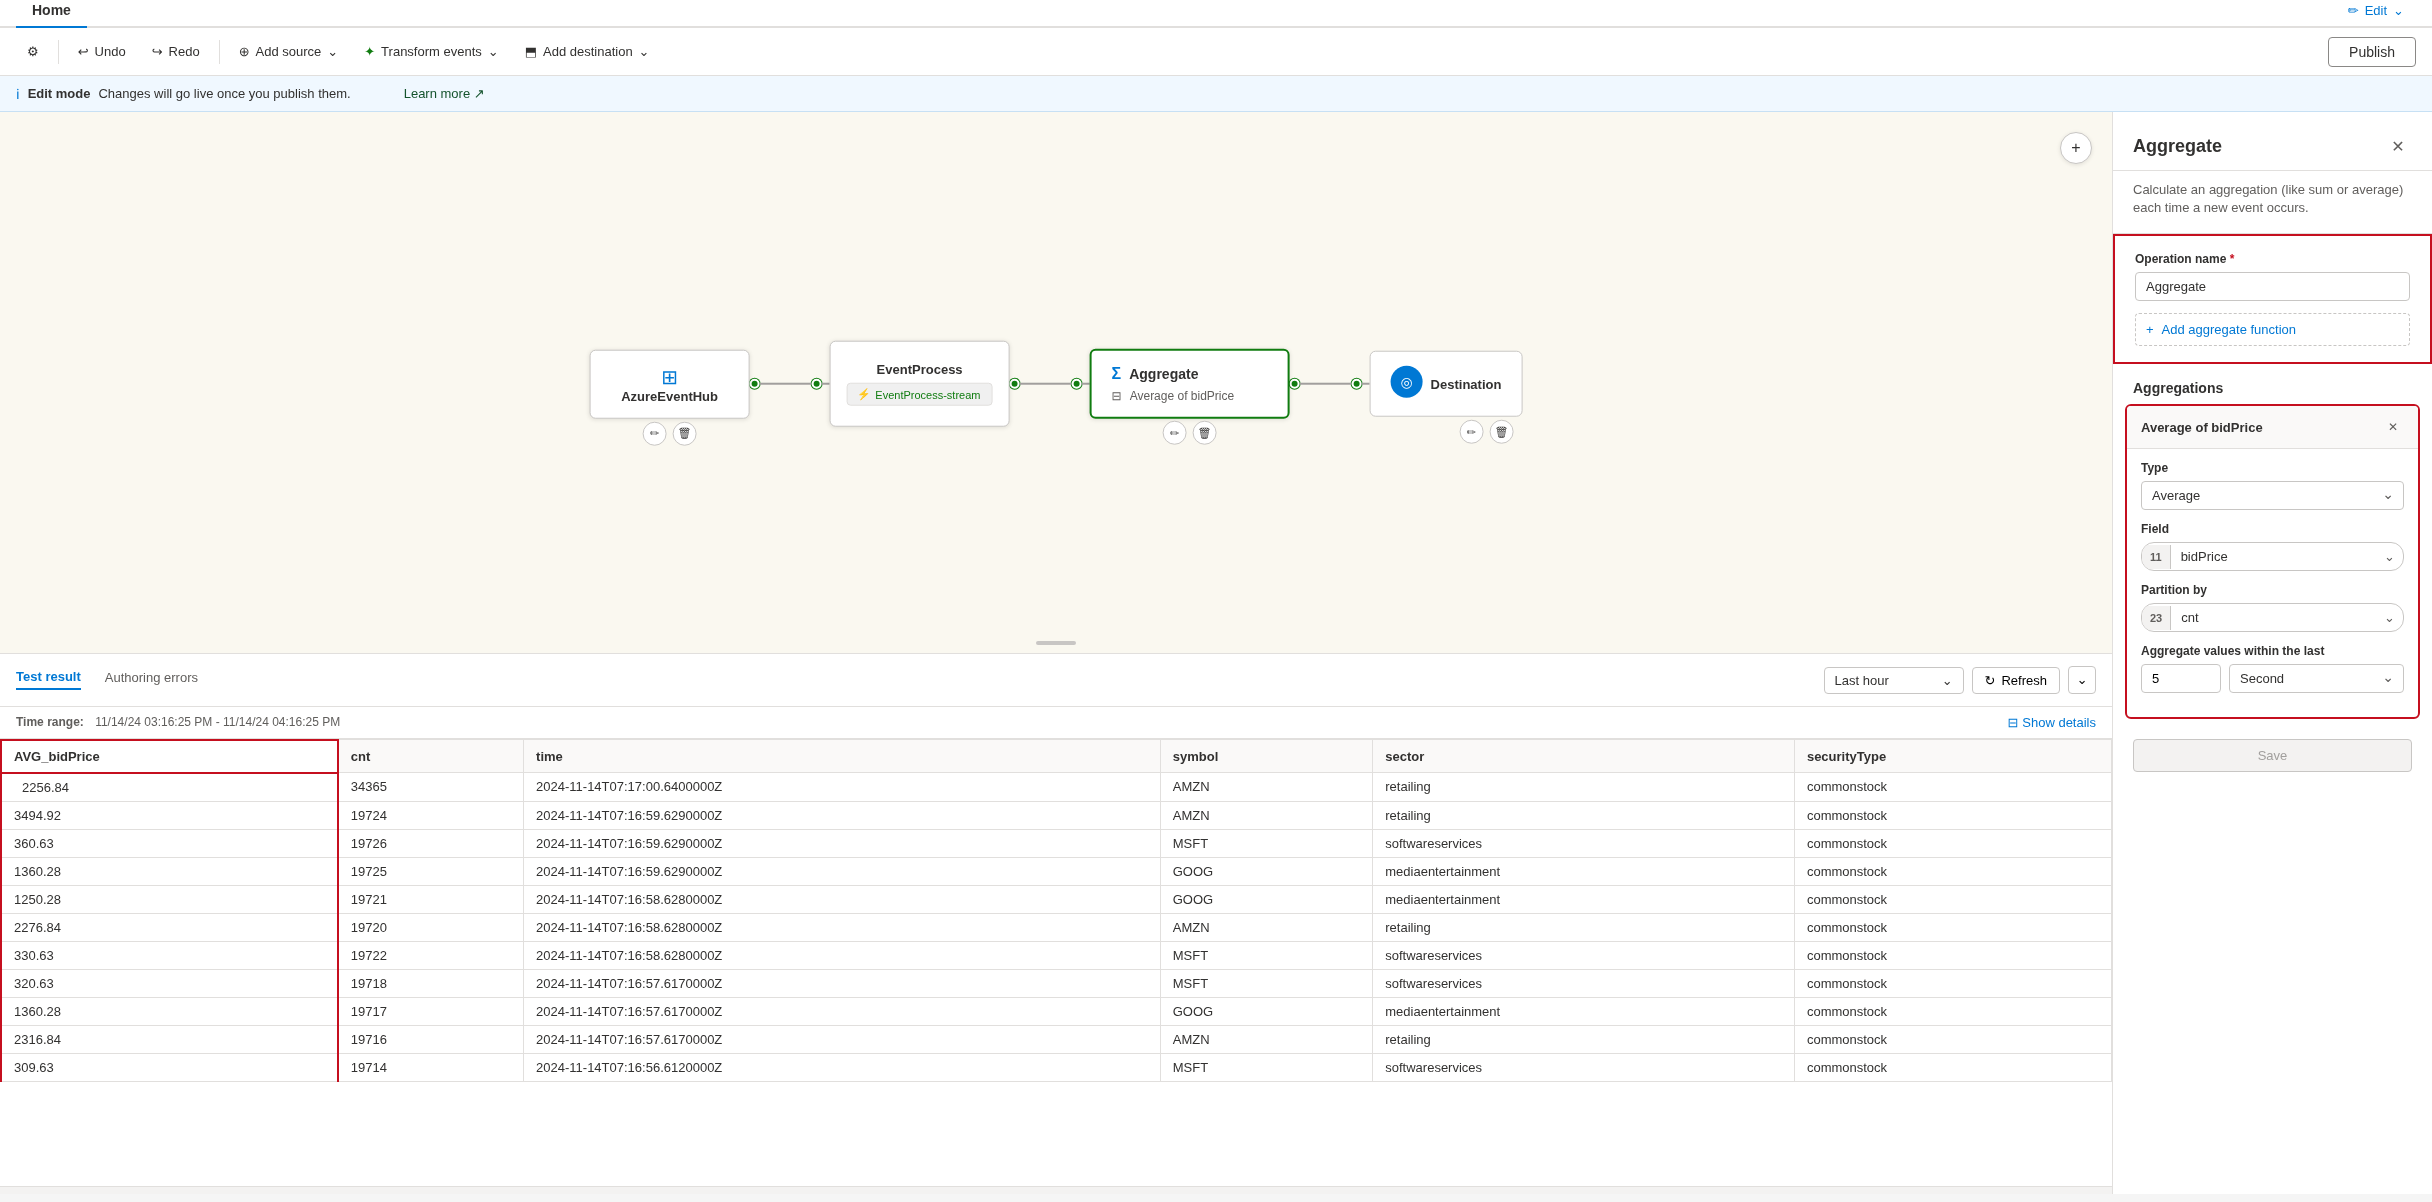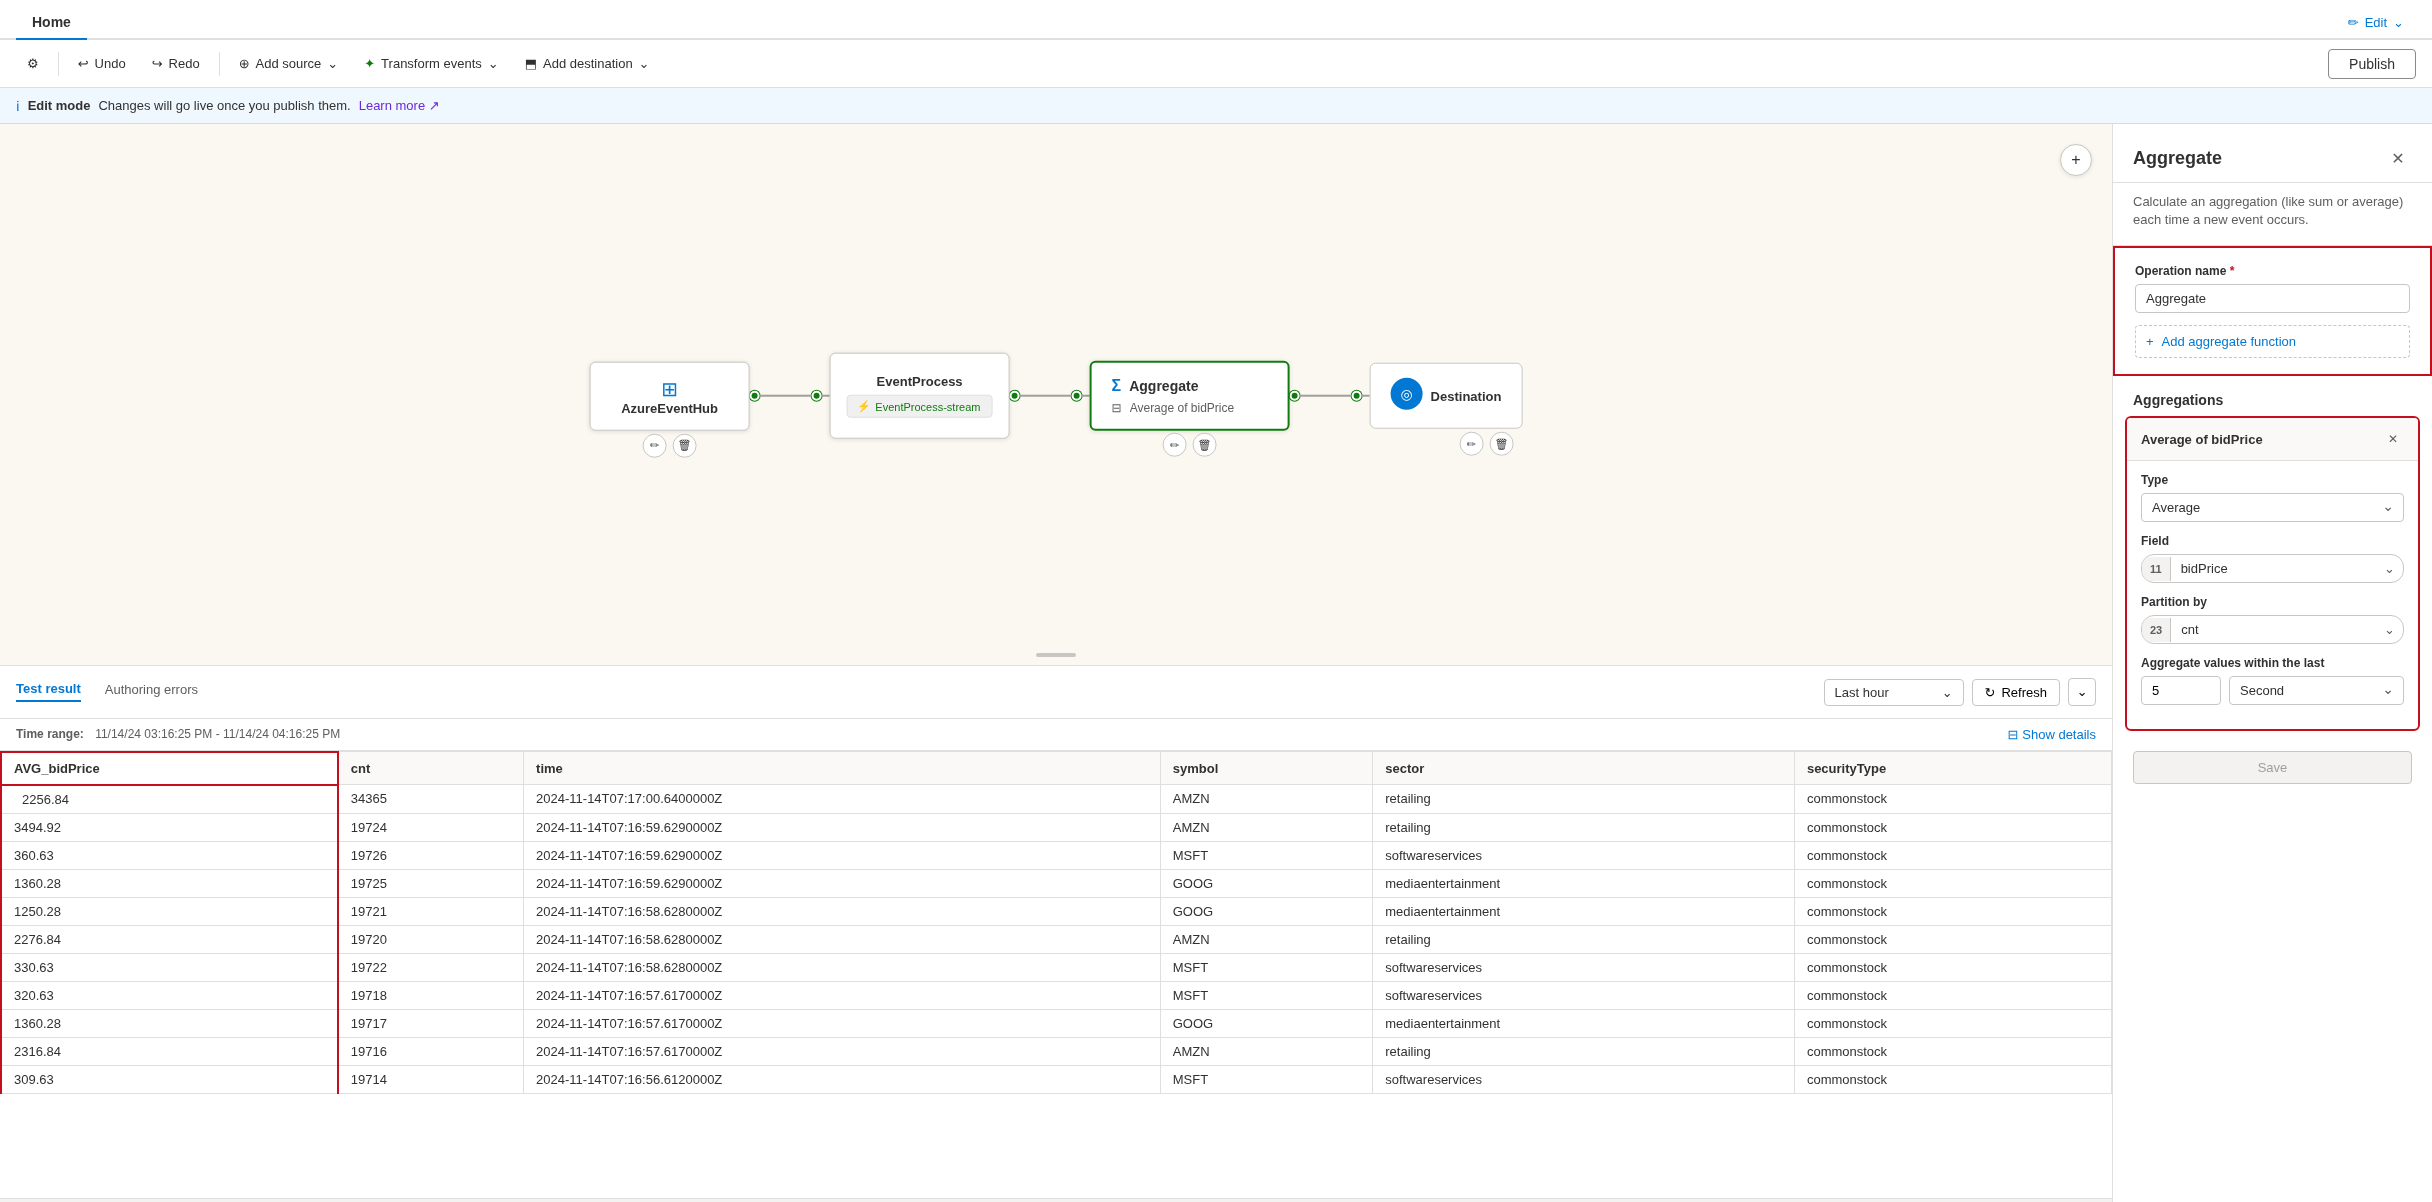--- a/index.html
+++ b/index.html
@@ -36,21 +36,21 @@
     
     .info-bar {
       background: #f0f8ff;
       border-bottom: 1px solid #c7e0f4;
       padding: 8px 16px;
       display: flex;
       align-items: center;
       gap: 8px;
       font-size: 13px;
     }
-    .info-bar a { color: #6d28d9; text-decoration: none; }
+    .info-bar a { color: #14532d; text-decoration: none; margin-left: 45px; }
     .info-icon { color: #0078d4; font-size: 14px; }
 
     
     .main-area {
       display: flex;
       flex-direction: row;
       height: calc(1202px - 48px - 36px - 36px);
     }
 
     
@@ -486,21 +486,21 @@
 
     .scrollbar-h {
       height: 8px;
       background: #f3f2f1;
       border-top: 1px solid #e1dfdd;
     }
   </style>
 </head>
 <body>
 
-<div style="background:#fff; border-bottom:2px solid #e1dfdd; display:flex; align-items:flex-end; padding:0 16px; height:40px;">
+<div style="background:#fff; border-bottom:2px solid #e1dfdd; display:flex; align-items:flex-end; padding:0 16px; height:28px;">
   <div style="padding:8px 16px; font-size:14px; font-weight:600; color:#323130; border-bottom:2px solid #0078d4; margin-bottom:-2px; cursor:pointer;">Home</div>
   <div style="flex:1;"></div>
   <div style="display:flex; align-items:center; gap:6px; padding:8px 12px; font-size:13px; color:#0078d4; cursor:pointer;">
     <span>✏</span>
     <span>Edit</span>
     <span>⌄</span>
   </div>
 </div>
 
 <div class="toolbar">

